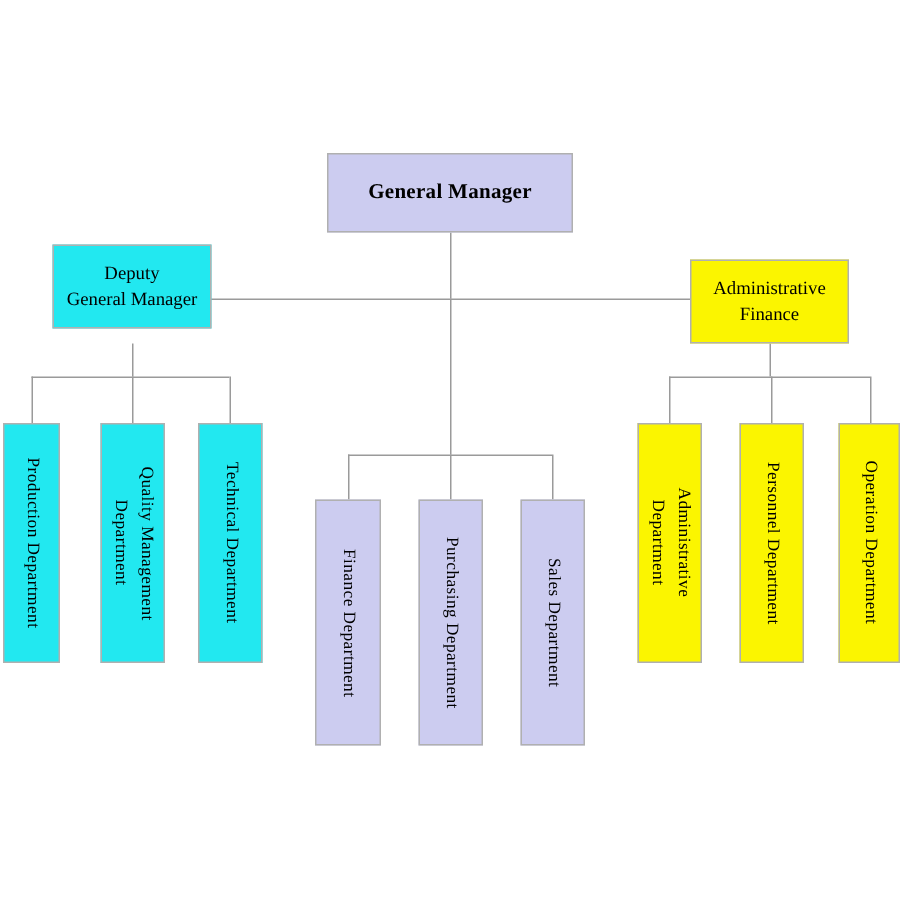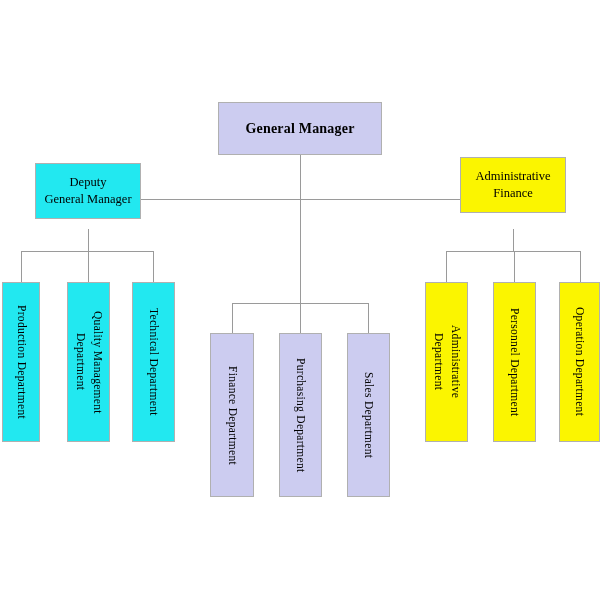--- a/index.html
+++ b/index.html
@@ -102,21 +102,21 @@
     <span>General Manager</span>
   </div>
 
   <div class="node mid cyan" style="left:35px; top:163px; width:106px; height:56px;">
     <div>
       <div>Deputy</div>
       <div>General Manager</div>
     </div>
   </div>
 
-  <div class="node mid yellow" style="left:460px; top:157px; width:106px; height:56px;">
+  <div class="node mid yellow" style="left:460px; top:173px; width:106px; height:56px;">
     <div>
       <div>Administrative</div>
       <div>Finance</div>
     </div>
   </div>
 
   <div class="node leaf cyan" style="left:2px; top:282px; width:38px; height:160px;">
     <span class="vtext">Production Department</span>
   </div>
 

